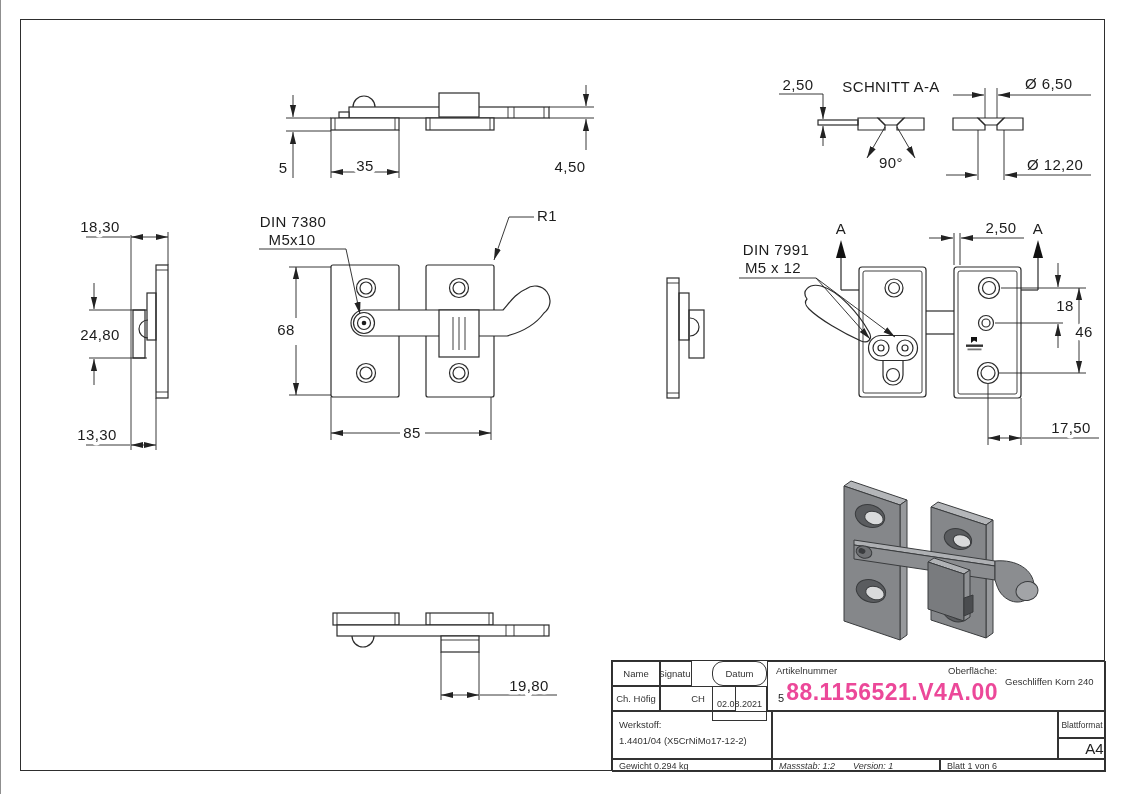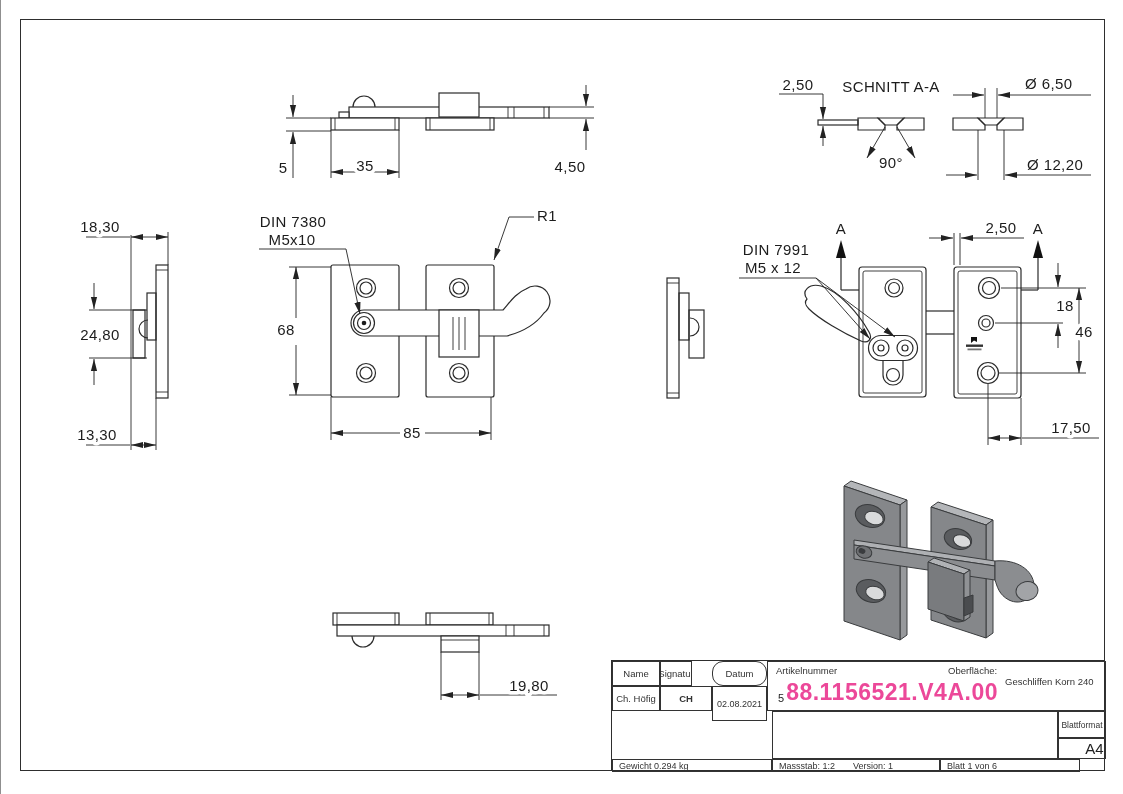--- a/index.html
+++ b/index.html
@@ -315,49 +315,55 @@
       </div>
     <div class="cell ctr" style="left:48px;top:0;width:32px;height:25px;">
         <span>Signatur</span>
       </div>
     <div class="cell ctr" style="left:100px;top:0;width:55px;height:25px;border-radius:11px;">
         <span>Datum</span>
       </div>
     <div class="cell ctr" style="left:0;top:25px;width:48px;height:25px;">
         <span>Ch. Höfig</span>
       </div>
-    <div class="cell ctr" style="left:48px;top:25px;width:52px;height:25px;font-weight:bold;">
+    <div class="cell ctr" style="left:48px;top:25px;width:76px;height:25px;">
         <span>CH</span>
       </div>
     <div class="cell ctr" style="left:100px;top:25px;width:55px;height:35px;font-size:9px;">
         <span>02.08.2021</span>
       </div>
 
     <div class="cell" style="left:155px;top:0;width:339px;height:50px;">
       <span style="position:absolute;left:8px;top:3px;">Artikelnummer</span>
       <span style="position:absolute;left:180px;top:3px;">Oberfläche:</span>
       <span style="position:absolute;left:237px;top:14px;">Geschliffen Korn 240</span>
       <div class="artnum">
         <span class="pfx">5</span>
         <span class="num">88.1156521.V4A.00</span>
       </div>
     </div>
 
+    <div class="cell" style="left:0;top:50px;width:160px;height:48px;">
+      <div class="w-lines">
+        <div>Werkstoff:</div>
+        <div>1.4401/04 (X5CrNiMo17-12-2)</div>
+      </div>
+    </div>
     <div class="cell" style="left:160px;top:50px;width:286px;height:48px;"></div>
     <div class="cell ctr" style="left:446px;top:50px;width:48px;height:27px;font-size:8.5px;">
         <span>Blattformat</span>
       </div>
     <div class="cell ctr bf-val" style="left:446px;top:77px;width:48px;height:21px;">
         <span>A4</span>
       </div>
 
     <div class="cell lft" style="left:0;top:98px;width:160px;height:13px;font-size:9px;">
         <span>Gewicht 0.294 kg</span>
       </div>
-    <div class="cell lft" style="left:160px;top:98px;width:168px;height:13px;font-size:9px;gap:18px;">
+    <div class="cell lft" style="left:160px;top:98px;width:168px;height:13px;font-size:9px;gap:18px;font-style:italic;">
       <span>Massstab: 1:2</span>
       <span>Version: 1</span>
     </div>
-    <div class="cell lft" style="left:328px;top:98px;width:140px;height:13px;font-size:9px;">
+    <div class="cell lft" style="left:328px;top:98px;width:166px;height:13px;font-size:9px;">
         <span>Blatt 1 von 6</span>
       </div>
   </div>
 </div>
 
 </body></html>

